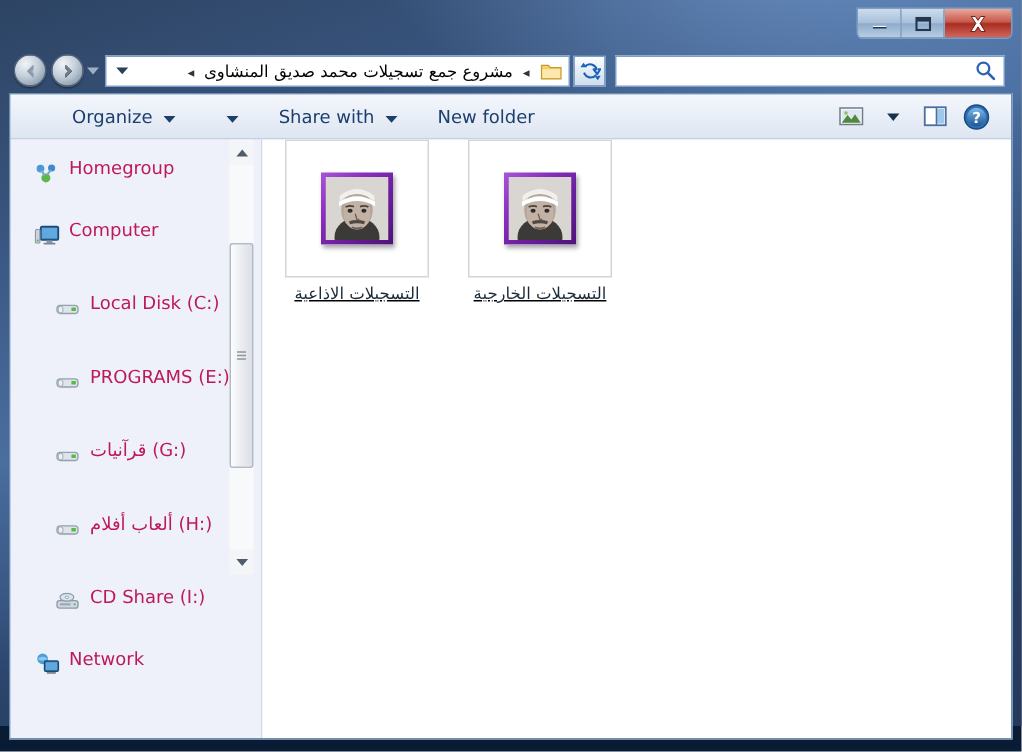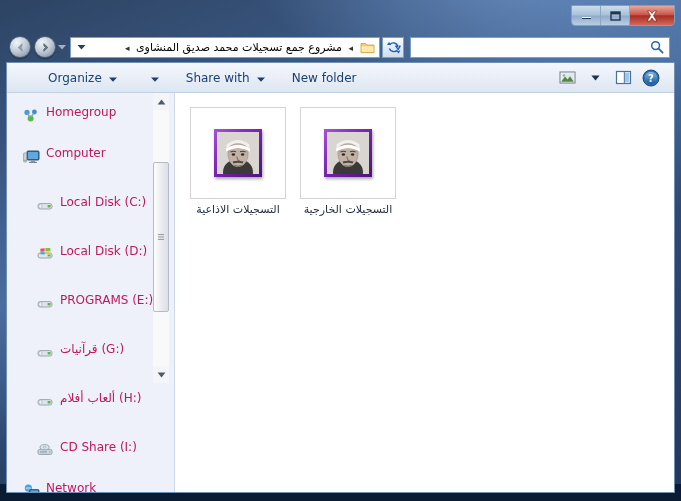--- a/index.html
+++ b/index.html
@@ -254,22 +254,23 @@
 
   
   #content-pane {
     flex: 1;
     position: relative;
     background: #ffffff;
     overflow: hidden;
   }
   #item-grid {
     display: flex;
-    padding: 14px 0 0 12px;
-    gap: 8px;
+    padding: 0 0 0 12px;
+    gap: 20px;
+    text-decoration: underline;
   }
   .file-item {
     width: 102px;
     display: flex;
     flex-direction: column;
     align-items: center;
     cursor: pointer;
     padding-bottom: 2px;
   }
   .thumb-frame {
@@ -494,33 +495,20 @@
             <span class="nav-ico">
               <svg width="16" height="12" viewBox="0 0 16 12">
                 <rect x="1" y="3.6" width="14" height="5.4" rx="2.2" fill="#dde4ea" stroke="#93a0ad" stroke-width=".9"></rect>
                 <ellipse cx="3.4" cy="6.3" rx="1.6" ry="2.2" fill="#eef2f6" stroke="#a7b2bd" stroke-width=".7"></ellipse>
                 <rect x="10.6" y="5" width="3" height="2.4" rx=".4" fill="#5db84a"></rect>
               </svg>
             </span>
             <span class="nav-label">Local Disk (C:)</span>
           </div>
 
-          <div class="nav-row child">
-            <span class="nav-ico">
-              <svg width="16" height="13" viewBox="0 0 16 13">
-                <rect x="1" y="5" width="14" height="5" rx="2" fill="#dde4ea" stroke="#93a0ad" stroke-width=".9"></rect>
-                <rect x="10.6" y="6.4" width="3" height="2.2" rx=".4" fill="#5db84a"></rect>
-                <path d="M3.4 0.8 L7.6 0.2 L7.6 3.4 L3.4 3.8 Z" fill="#e8533a"></path>
-                <path d="M8.4 0.1 L13.4 0 L13.4 3.2 L8.4 3.4 Z" fill="#7ec24a"></path>
-                <path d="M3.4 4.2 L7.6 4 L7.6 6.4 L3.4 6.2 Z" fill="#3fa0dd" opacity=".9"></path>
-                <path d="M8.4 4 L13.4 3.9 L13.4 5.6 L8.4 5.8 Z" fill="#f5c342" opacity=".9"></path>
-              </svg>
-            </span>
-            <span class="nav-label">Local Disk (D:)</span>
-          </div>
 
           <div class="nav-row child">
             <span class="nav-ico">
               <svg width="16" height="12" viewBox="0 0 16 12">
                 <rect x="1" y="3.6" width="14" height="5.4" rx="2.2" fill="#dde4ea" stroke="#93a0ad" stroke-width=".9"></rect>
                 <ellipse cx="3.4" cy="6.3" rx="1.6" ry="2.2" fill="#eef2f6" stroke="#a7b2bd" stroke-width=".7"></ellipse>
                 <rect x="10.6" y="5" width="3" height="2.4" rx=".4" fill="#5db84a"></rect>
               </svg>
             </span>
             <span class="nav-label">PROGRAMS (E:)</span>

